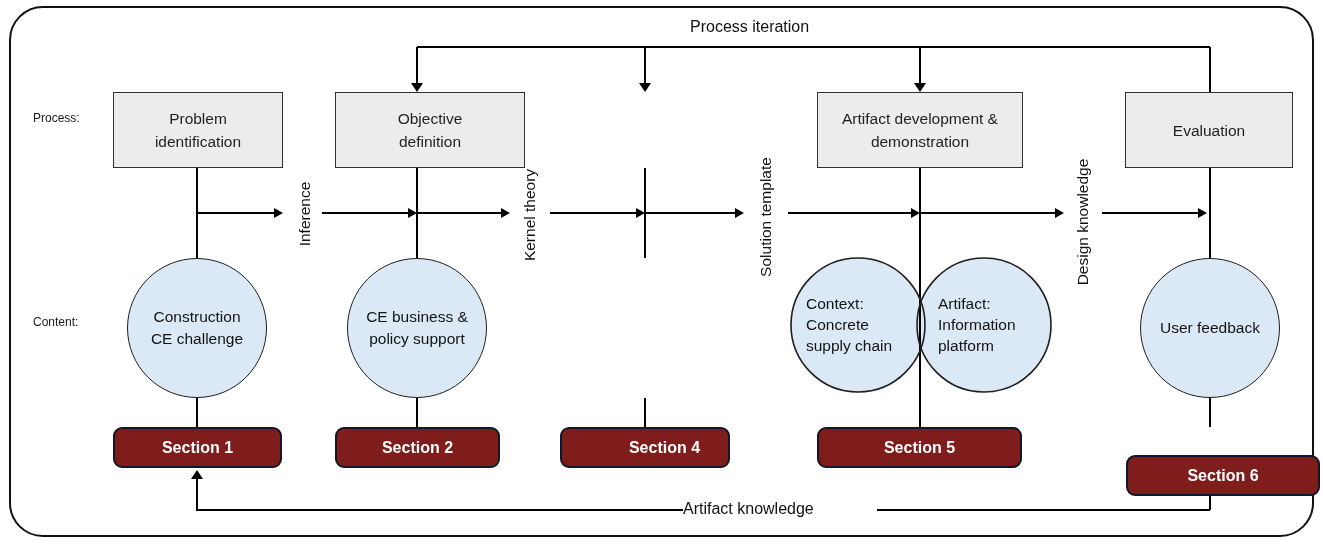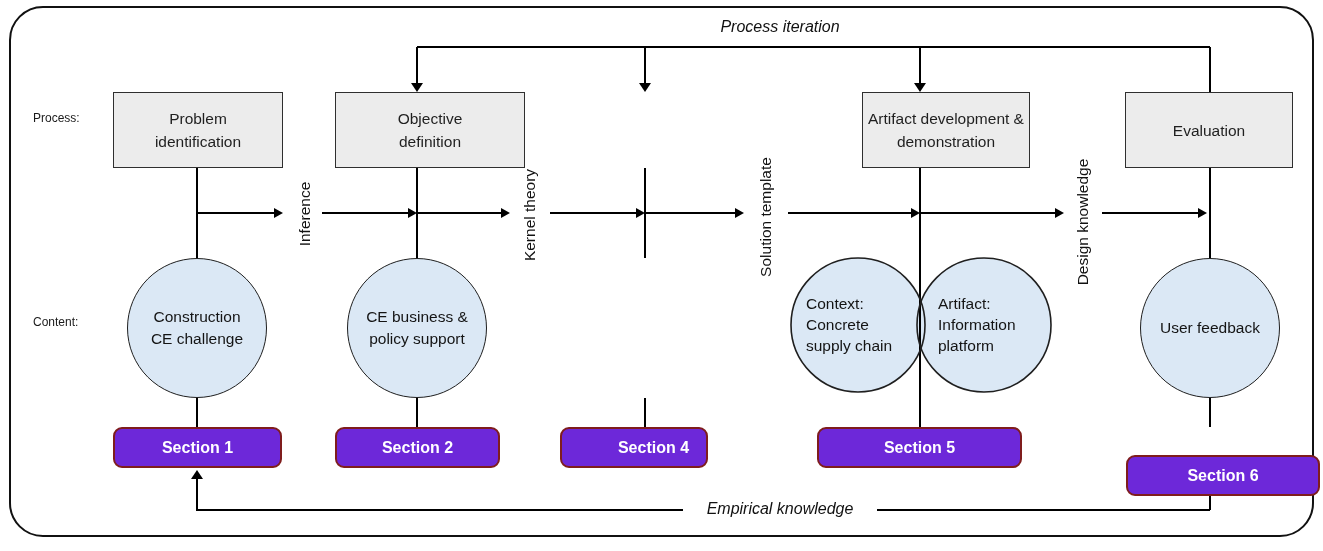--- a/index.html
+++ b/index.html
@@ -11,21 +11,21 @@
   }
   .outer-border {
     position:absolute; left:9px; top:6px; width:1305px; height:531px;
     border:2.5px solid #111111; border-radius:34px;
   }
   .lines { position:absolute; left:0; top:0; width:1323px; height:551px; z-index:1; }
   .row-label {
     position:absolute; font-size:12px; color:#1a1a1a; z-index:2;
   }
   .flow-top, .flow-bottom {
-    position:absolute; z-index:2; font-size:16px; text-align:center; color:#111;font-style:italic;
+    position:absolute; z-index:2; font-size:16px; color:#111;
   }
   .pbox {
     position:absolute; top:92px; height:76px; z-index:2;
     background:#ececec; border:1.7px solid #2f2f2f;
     display:flex; align-items:center; justify-content:center;
     text-align:center; white-space:pre-line;
     font-size:15.5px; line-height:23px; color:#1f1f1f;
   }
   .rotlabel {
     position:absolute; width:160px; height:20px; z-index:2;
@@ -39,21 +39,21 @@
     text-align:center; white-space:pre-line;
     font-size:15.5px; line-height:22px; color:#141414;
   }
   .circle.left-text { justify-content:flex-start; text-align:left; padding-left:24px; }
   .venn-text {
     position:absolute; z-index:2; white-space:pre-line; text-align:left;
     font-size:15.5px; line-height:21px; color:#141414;
   }
   .section {
     position:absolute; top:427px; height:41px; z-index:2;
-    background:#6d28d9; border:2px solid #7f1d1d; border-radius:9px;
+    background:#7f1d1d; border:2px solid #0f172a; border-radius:9px;
     display:flex; align-items:center; justify-content:center;
     color:#ffffff; font-weight:700; font-size:16px;
   }
 </style>
 </head>
 <body>
 
 <div class="canvas">
 
   <div class="outer-border"></div>
@@ -117,27 +117,27 @@
     <g stroke="#1f1f1f" stroke-width="1.6" fill="none">
       <circle cx="858" cy="325" r="67"></circle>
       <circle cx="984" cy="325" r="67"></circle>
     </g>
   </svg>
 
   <div class="row-label" style="left:33px; top:111px;">Process:</div>
   <div class="row-label" style="left:33px; top:307px;margin-top:8px;">Content:</div>
 
   <div class="flow-top" style="left:690px; top:18px; width:180px;">Process iteration</div>
-  <div class="flow-bottom" style="left:683px; top:500px; width:194px;">Empirical knowledge</div>
+  <div class="flow-bottom" style="left:683px; top:500px; width:194px;">Artifact knowledge</div>
 
   <div class="pbox" style="left:113px; width:170px;">Problem
 identification</div>
   <div class="pbox" style="left:335px; width:190px;">Objective
 definition</div>
-  <div class="pbox" style="left:862px; width:168px;">Artifact development &amp;
+  <div class="pbox" style="left:817px; width:206px;">Artifact development &amp;
 demonstration</div>
   <div class="pbox" style="left:1125px; width:168px;">Evaluation</div>
 
   <div class="rotlabel" style="left:225px; top:204px;">Inference</div>
   <div class="rotlabel" style="left:450px; top:205px;">Kernel theory</div>
   <div class="rotlabel" style="left:686px; top:207px;">Solution template</div>
   <div class="rotlabel" style="left:1003px; top:212px;">Design knowledge</div>
 
   <div class="circle" style="left:127px; top:258px;">Construction
 CE challenge</div>
@@ -147,17 +147,17 @@
 
   <div class="venn-text" style="left:938px; top:293px;">Artifact:
 Information
 platform</div>
   <div class="venn-text" style="left:806px; top:293px;">Context:
 Concrete
 supply chain</div>
 
   <div class="section" style="left:113px; width:169px;">Section 1</div>
   <div class="section" style="left:335px; width:165px;">Section 2</div>
-  <div class="section" style="left:560px; width:148px;padding-left:39px;">Section 4</div>
+  <div class="section" style="left:560px; width:170px;padding-left:39px;">Section 4</div>
   <div class="section" style="left:817px; width:205px;">Section 5</div>
   <div class="section" style="left:1126px; width:194px;margin-top:28px;">Section 6</div>
 
 </div>
 
 </body></html>

